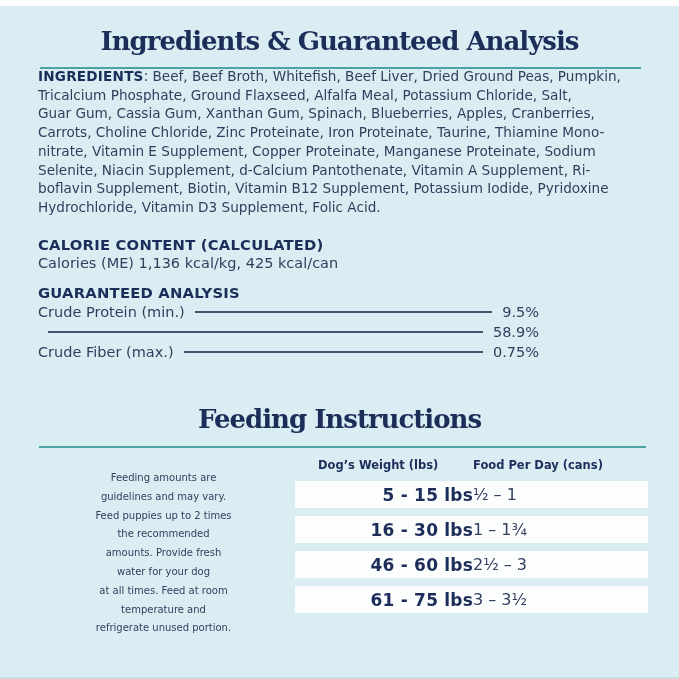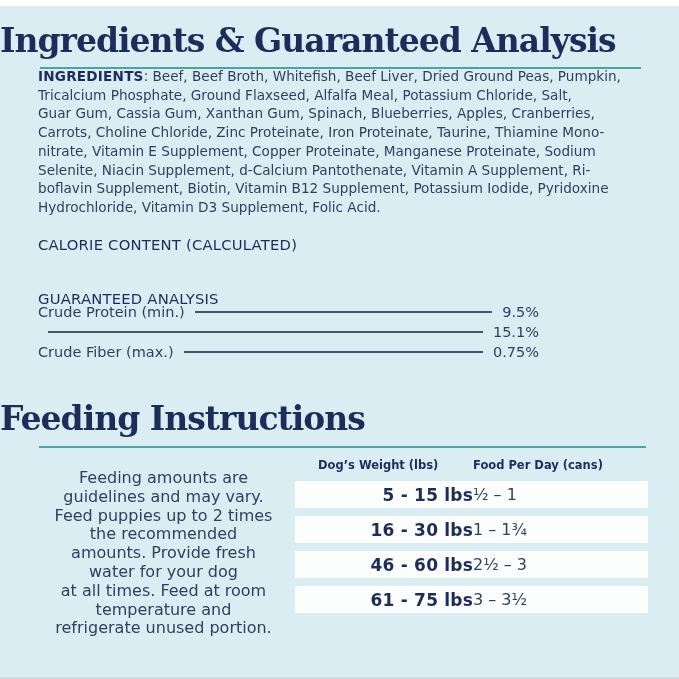--- a/index.html
+++ b/index.html
@@ -24,24 +24,24 @@
   .top-strip {
     position: absolute; top: 0; left: 0; right: 0; height: 6px;
     background: #ffffff;
   }
   .bottom-strip {
     position: absolute; bottom: 0; left: 0; right: 0; height: 2px;
     background: #cfdade;
   }
 
   .big-title {
-    position: absolute; left: 0; right: 0; text-align: left;
+    position: absolute; left: 0; right: 0; text-align: center;
     font-family: "DejaVu Serif", serif;
     font-weight: 700;
-    font-size: 33px;
+    font-size: 26px;
     line-height: 38px;
     letter-spacing: -1px;
     color: var(--heading-navy);
   }
   #title1 { top: 22px; }
   #title2 { top: 400px; }
 
   .rule {
     position: absolute; height: 2px;
     background: var(--accent-teal);
@@ -56,26 +56,26 @@
     white-space: pre-line;
   }
   .ingredients strong {
     color: var(--heading-navy);
     font-weight: 700;
     letter-spacing: 0.2px;
   }
 
   .subhead {
     position: absolute; left: 38px;
-    font-size: 14.8px; font-weight: 400;
+    font-size: 14.8px; font-weight: 700;
     letter-spacing: 0.2px;
     color: var(--heading-navy);
   }
   .calorie-head { top: 236px; }
-  .analysis-head { top: 284px; margin-top: 6px; }
+  .analysis-head { top: 284px; }
 
   .bodytext {
     position: absolute; left: 38px;
     font-size: 14.5px;
     color: var(--body-text);
   }
   .calorie-text { top: 255px; }
 
   .analysis-rows {
     position: absolute; top: 302px; left: 38px; width: 501px;
@@ -90,21 +90,21 @@
     flex: 1;
     height: 1.5px;
     background: var(--leader-line);
     margin: 0 10px;
   }
   .ga-value { white-space: nowrap; }
 
   .note {
     position: absolute; top: 469px; left: 27px; width: 273px;
     text-align: center;
-    font-size: 16px; line-height: 18.8px;
+    font-size: 10px; line-height: 18.8px;
     color: var(--body-text);
     white-space: pre-line;
   }
 
   .table-header {
     position: absolute; top: 458px; left: 295px; width: 353px;
     display: flex; align-items: flex-start;
   }
   .th {
     font-size: 11.5px; font-weight: 700;
@@ -143,31 +143,32 @@
   <p class="ingredients"><strong>INGREDIENTS</strong><span>: Beef, Beef Broth, Whitefish, Beef Liver, Dried Ground Peas, Pumpkin,
 Tricalcium Phosphate, Ground Flaxseed, Alfalfa Meal, Potassium Chloride, Salt,
 Guar Gum, Cassia Gum, Xanthan Gum, Spinach, Blueberries, Apples, Cranberries,
 Carrots, Choline Chloride, Zinc Proteinate, Iron Proteinate, Taurine, Thiamine Mono-
 nitrate, Vitamin E Supplement, Copper Proteinate, Manganese Proteinate, Sodium
 Selenite, Niacin Supplement, d-Calcium Pantothenate, Vitamin A Supplement, Ri-
 boflavin Supplement, Biotin, Vitamin B12 Supplement, Potassium Iodide, Pyridoxine
 Hydrochloride, Vitamin D3 Supplement, Folic Acid.</span></p>
 
   <h2 class="subhead calorie-head">CALORIE CONTENT (CALCULATED)</h2>
+  <p class="bodytext calorie-text">Calories (ME) 1,136 kcal/kg, 425 kcal/can</p>
 
   <h2 class="subhead analysis-head">GUARANTEED ANALYSIS</h2>
   <div class="analysis-rows">
       <div class="ga-row">
         <span class="ga-label">Crude Protein (min.)</span>
         <span class="ga-leader"></span>
         <span class="ga-value">9.5%</span>
       </div>
       <div class="ga-row">
         <span class="ga-leader"></span>
-        <span class="ga-value">15.1%</span>
+        <span class="ga-value">58.9%</span>
       </div>
       <div class="ga-row">
         <span class="ga-label">Crude Fiber (max.)</span>
         <span class="ga-leader"></span>
         <span class="ga-value">0.75%</span>
       </div>
     </div>
 
   <h1 id="title2" class="big-title">Feeding Instructions</h1>
   <div class="rule rule2"></div>

